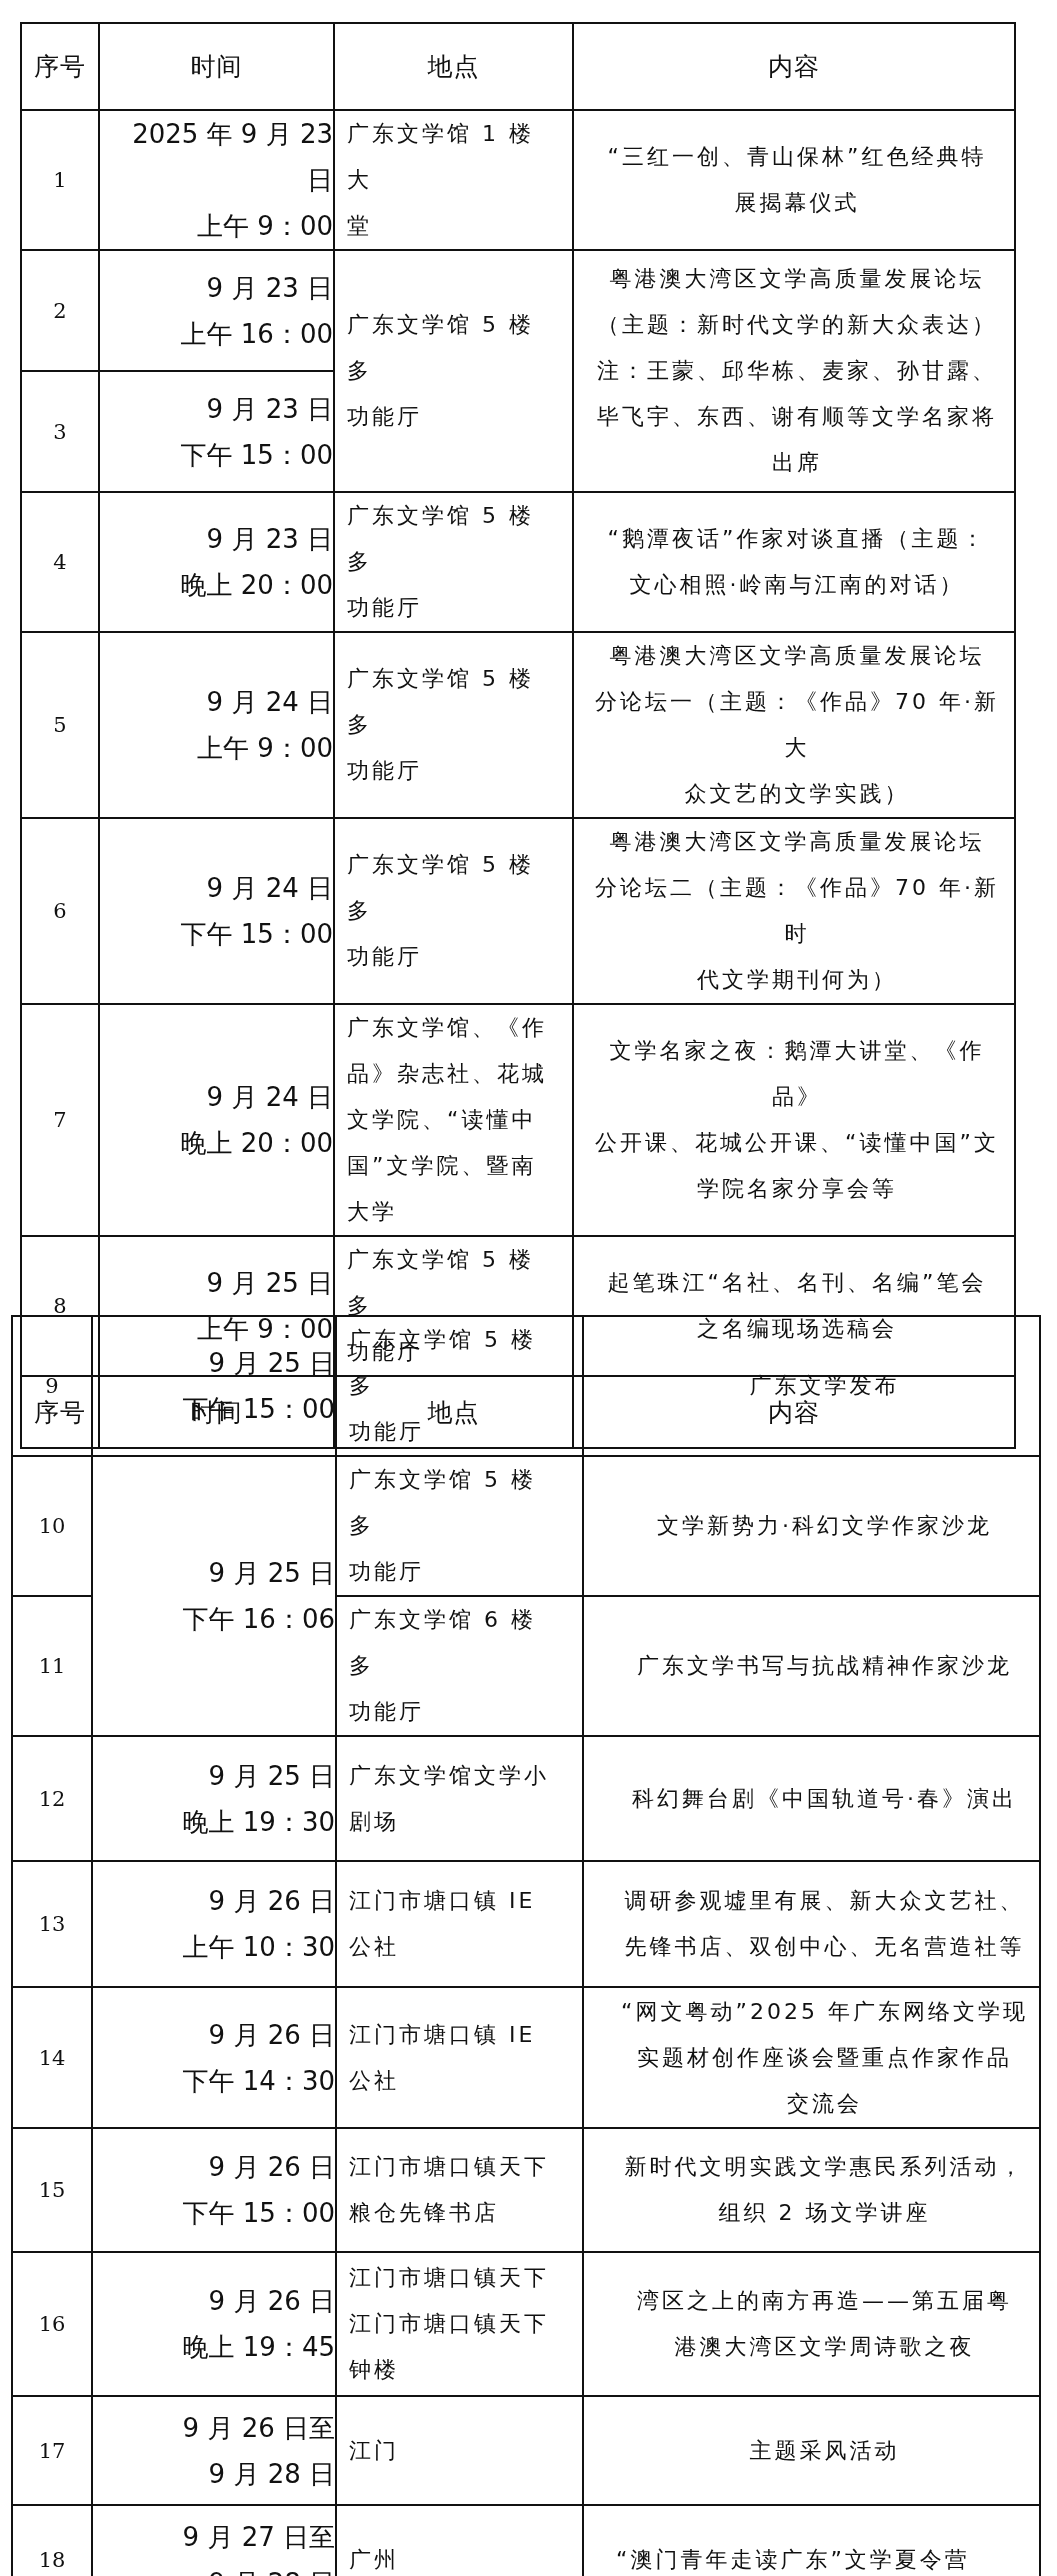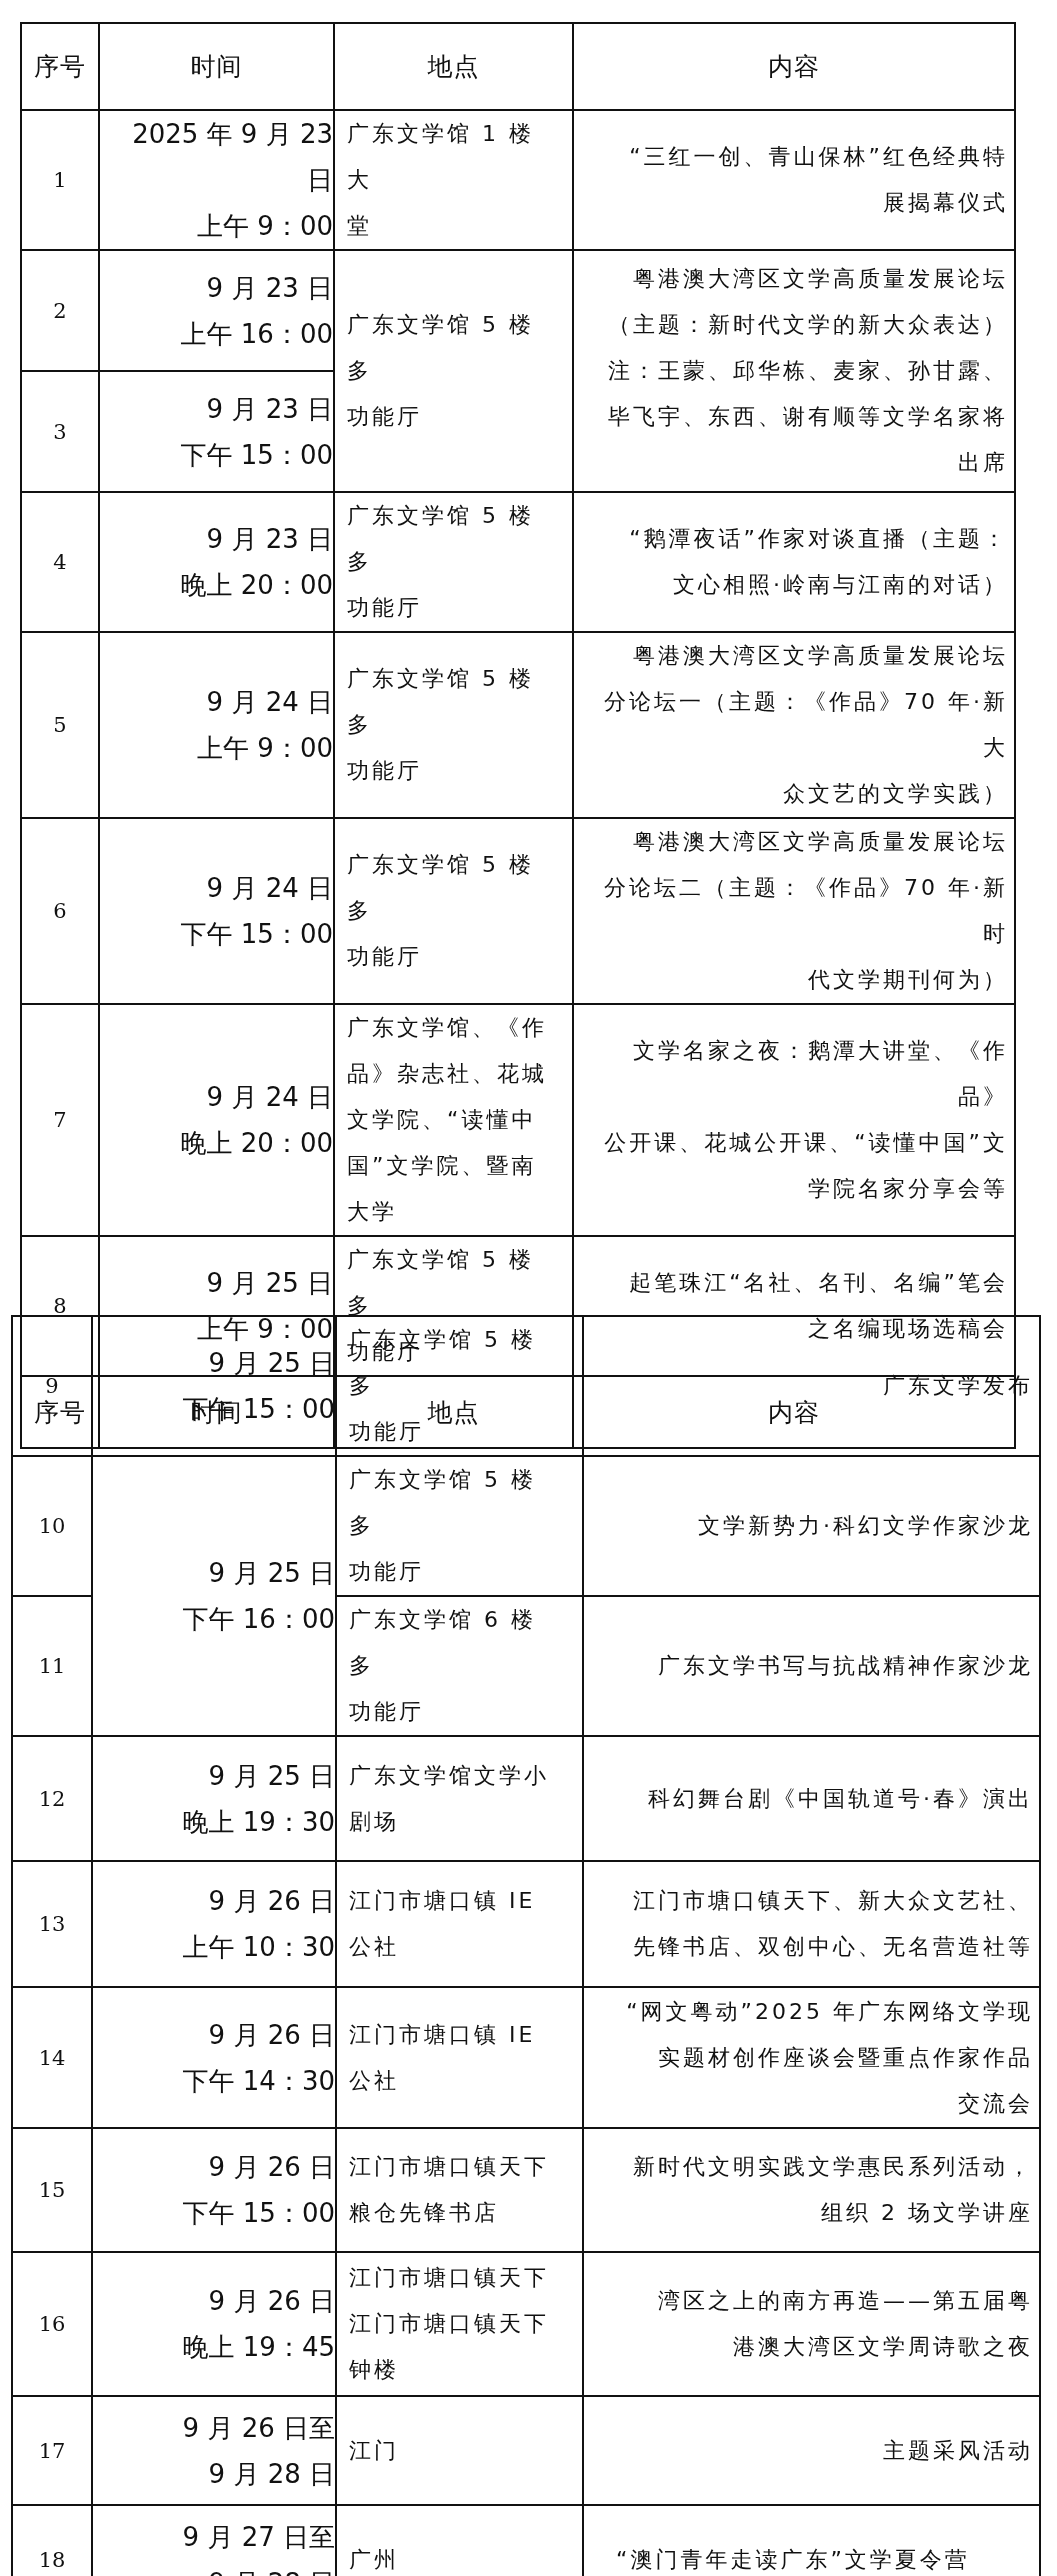--- a/index.html
+++ b/index.html
@@ -6,21 +6,21 @@
   body { width: 1057px; height: 2576px; position: relative; overflow: hidden;
          font-family: "DejaVu Sans", "Liberation Sans", sans-serif; color: #111; }
   table { position: absolute; border-collapse: collapse; table-layout: fixed; }
   td, th { border: 2px solid #111; padding: 0; font-weight: normal; }
   .t1 { left: 20px; top: 22px; width: 996px; }
   .t2 { left: 11px; top: 1315px; width: 1030px; }
   .hdr th { font-size: 25px; text-align: center; vertical-align: middle; letter-spacing: 1px; }
   .idx { text-align: center; font-size: 21px; font-family: "DejaVu Serif", serif; }
   .time { text-align: right; font-size: 26px; line-height: 46px; }
   .loc { text-align: left; font-size: 22px; line-height: 46px; padding-left: 12px; padding-right: 23px; letter-spacing: 3px; }
-  .cnt { text-align: right; font-size: 22px; line-height: 46px; padding-left: 12px; padding-right: 6px; letter-spacing: 3px; }
+  .cnt { text-align: center; font-size: 22px; line-height: 46px; padding-left: 12px; padding-right: 6px; letter-spacing: 3px; }
   .t2 .cnt { padding-left: 32px; }
   .line { display: block; }
   td { vertical-align: middle; }
 </style>
 </head>
 <body>
 
 <table class="t1">
   <colgroup>
       <col style="width:78px">
@@ -184,21 +184,21 @@
           <span class="line">功能厅</span>
         </td>
     <td class="cnt">
           <span class="line">广东文学发布</span>
         </td>
   </tr>
   <tr style="height:125px">
     <td class="idx">10</td>
     <td class="time" rowspan="2">
           <span class="line">9 月 25 日</span>
-          <span class="line">下午 16：00</span>
+          <span class="line">下午 16：06</span>
         </td>
     <td class="loc">
           <span class="line">广东文学馆 5 楼多</span>
           <span class="line">功能厅</span>
         </td>
     <td class="cnt">
           <span class="line">文学新势力·科幻文学作家沙龙</span>
         </td>
   </tr>
   <tr style="height:123px">
@@ -229,21 +229,21 @@
     <td class="idx">13</td>
     <td class="time">
           <span class="line">9 月 26 日</span>
           <span class="line">上午 10：30</span>
         </td>
     <td class="loc">
           <span class="line">江门市塘口镇 IE</span>
           <span class="line">公社</span>
         </td>
     <td class="cnt">
-          <span class="line">江门市塘口镇天下、新大众文艺社、</span>
+          <span class="line">调研参观墟里有展、新大众文艺社、</span>
           <span class="line">先锋书店、双创中心、无名营造社等</span>
         </td>
   </tr>
   <tr style="height:141px">
     <td class="idx">14</td>
     <td class="time">
           <span class="line">9 月 26 日</span>
           <span class="line">下午 14：30</span>
         </td>
     <td class="loc">

